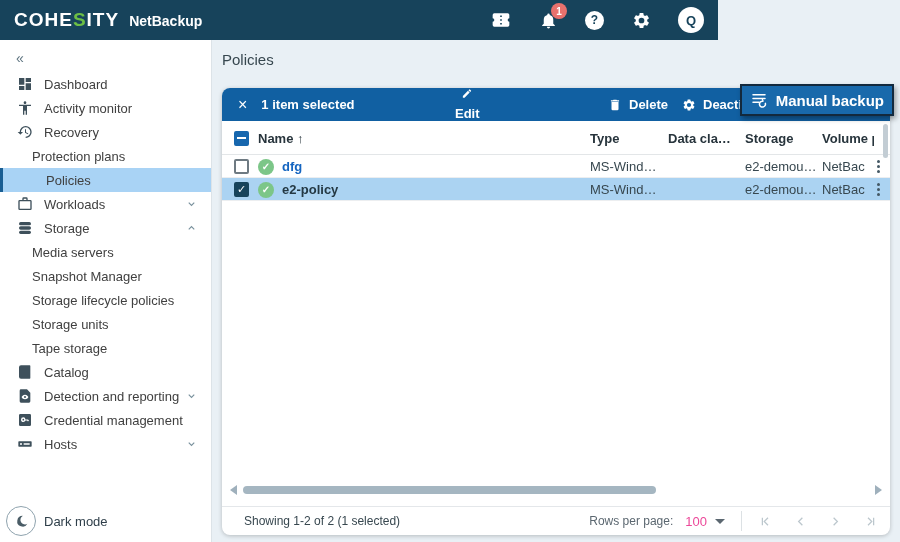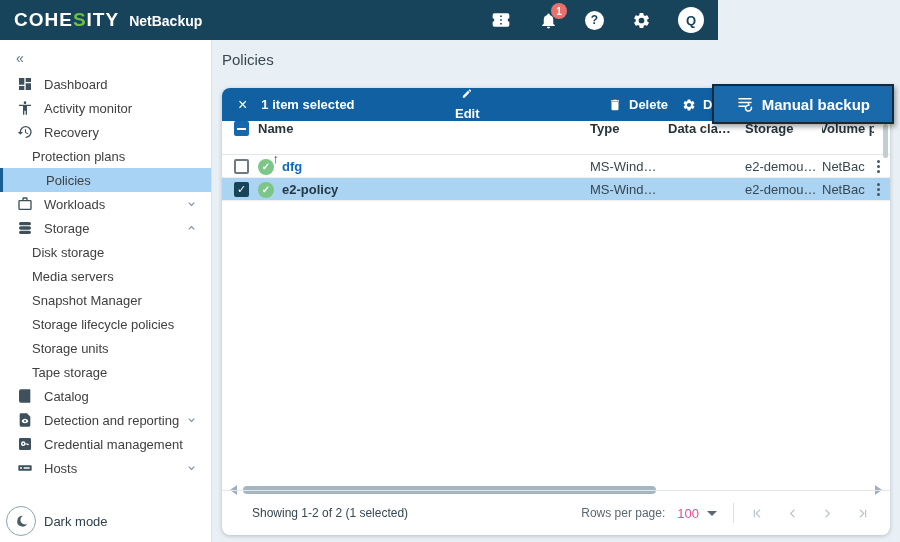--- a/index.html
+++ b/index.html
@@ -51,30 +51,30 @@
   
   .selbar { position:absolute; top:0; left:0; right:0; height:33px; background:#1160A2;
     border-radius:8px 8px 0 0; display:flex; align-items:center; color:#fff; }
   .sel-close { margin-left:16px; font-size:16px; cursor:pointer; line-height:1; }
   .sel-text { margin-left:14px; font-size:13px; font-weight:bold; }
   .sel-action { position:absolute; top:0; height:33px; display:flex; align-items:center; gap:7px;
     font-size:13px; font-weight:bold; cursor:pointer; white-space:nowrap; }
   .sel-action svg { display:block; fill:#fff; }
   .act-edit { left:233px;flex-direction:column; } .act-copy { left:288px; } .act-delete { left:386px; } .act-deactivate { left:460px; }
 
-  .manual-backup { position:absolute; top:-4px; right:-4px; height:40px; min-width:148px;
+  .manual-backup { position:absolute; top:-4px; right:-4px; height:32px; min-width:148px;
     background:#1969AB; border:2px solid #13293D; box-shadow:2px 3px 5px rgba(0,0,0,.35);
     display:flex; align-items:center; justify-content:flex-end; gap:8px; color:#fff;
-    font-size:15px; font-weight:bold; cursor:pointer; z-index:5; padding:0 22px; }
+    font-size:15px; font-weight:bold; cursor:pointer; z-index:5; padding:0 8px; }
   .manual-backup svg { display:block; }
 
   
   .thead { position:absolute; top:33px; left:0; right:0; height:34px; border-bottom:1px solid #E3E6E8; }
   .col { position:absolute; top:0; height:34px; display:flex; align-items:center;
-    font-size:13px; font-weight:bold; color:#27343C;flex-direction:column; }
+    font-size:13px; font-weight:bold; color:#27343C; }
   .trow { position:absolute; left:0; right:0; height:23px; border-bottom:1px solid #ECEEF0; }
   .trow.selected { background:#ABD3F2; }
   .cell { position:absolute; top:0; height:23px; display:flex; align-items:center; font-size:13px; color:#37474F; }
   .c-check { left:12px; } .c-status { left:36px; } .c-name { left:60px; }
   .c-type { left:368px; } .c-data { left:446px; } .c-storage { left:523px; }
   .c-volume { left:600px; width:52px; overflow:hidden; white-space:nowrap; } .c-kebab { left:652px; }
   .name-link { font-weight:bold; color:#1565C0; cursor:pointer; }
   .trow.selected .name-sel { font-weight:bold; color:#243843; }
 
   .checkbox { width:15px; height:15px; border:2px solid #6E7A82; border-radius:2px; background:#fff; cursor:pointer; }
@@ -92,22 +92,22 @@
 
   
   .hscroll { position:absolute; left:8px; right:8px; bottom:38px; height:14px; display:flex; align-items:center; }
   .hs-arrow { width:0; height:0; border-top:5px solid transparent; border-bottom:5px solid transparent; cursor:pointer; }
   .hs-left { border-right:7px solid #9FB0BC; }
   .hs-right { border-left:7px solid #9FB0BC; }
   .hs-track { flex:1; position:relative; height:8px; margin:0 6px; }
   .hs-thumb { position:absolute; left:0; top:0; height:8px; width:66%; background:#A5B6C1; border-radius:4px; cursor:pointer; }
 
   
-  .tfoot { position:absolute; left:0; right:0; bottom:0; height:45px; border-top:1px solid #E4E7EA;
-    border-radius:0 0 8px 8px; display:flex; align-items:center; padding:0 20px; }
+  .tfoot { position:absolute; left:0; right:0; bottom:0; height:29px; border-top:1px solid #E4E7EA;
+    border-radius:0 0 8px 8px; display:flex; align-items:center; padding:0 12px; }
   .showing { font-size:12px; color:#37474F; margin-left:10px; }
   .foot-right { margin-left:auto; display:flex; align-items:center; }
   .rpp-label { font-size:12px; color:#5B6770; }
   .rpp-value { font-size:13px; color:#ec4899; margin:0 8px 0 12px; cursor:pointer; }
   .dd-arrow { width:0; height:0; border-left:5px solid transparent; border-right:5px solid transparent;
     border-top:5px solid #5B6770; cursor:pointer; }
   .foot-div { width:1px; height:20px; background:#DCE1E4; margin:0 16px; }
   .pager { display:flex; align-items:center; gap:20px; }
   .pg { cursor:default; display:flex; }
   .pg svg { display:block; stroke:#BCC7CD; stroke-width:2; fill:none; }
@@ -204,23 +204,20 @@
           </svg>
         </span>
       <span class="nav-label">Storage</span>
       <span class="nav-chevron">
           <svg width="11" height="11" viewBox="0 0 24 24" fill="none" stroke="#78909C" stroke-width="2.5">
             <polyline points="6,15 12,9 18,15"></polyline>
           </svg>
         </span>
     </div>
 
-    <div class="nav-item sub">
-      <span class="nav-label">Disk storage</span>
-    </div>
     <div class="nav-item sub">
       <span class="nav-label">Media servers</span>
     </div>
     <div class="nav-item sub">
       <span class="nav-label">Snapshot Manager</span>
     </div>
     <div class="nav-item sub">
       <span class="nav-label">Storage lifecycle policies</span>
     </div>
     <div class="nav-item sub">

